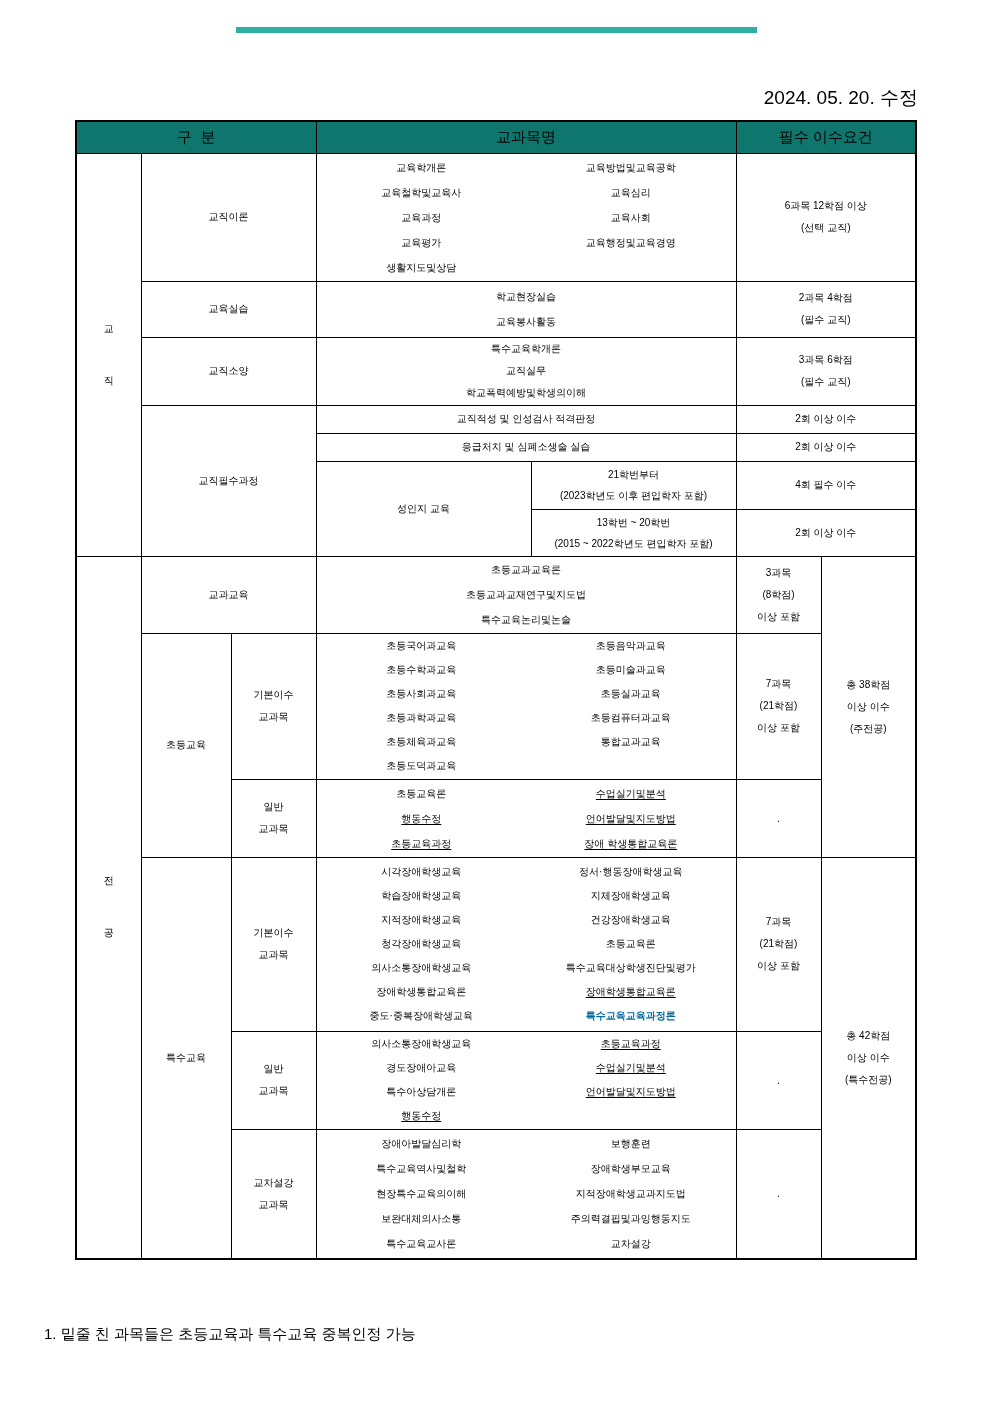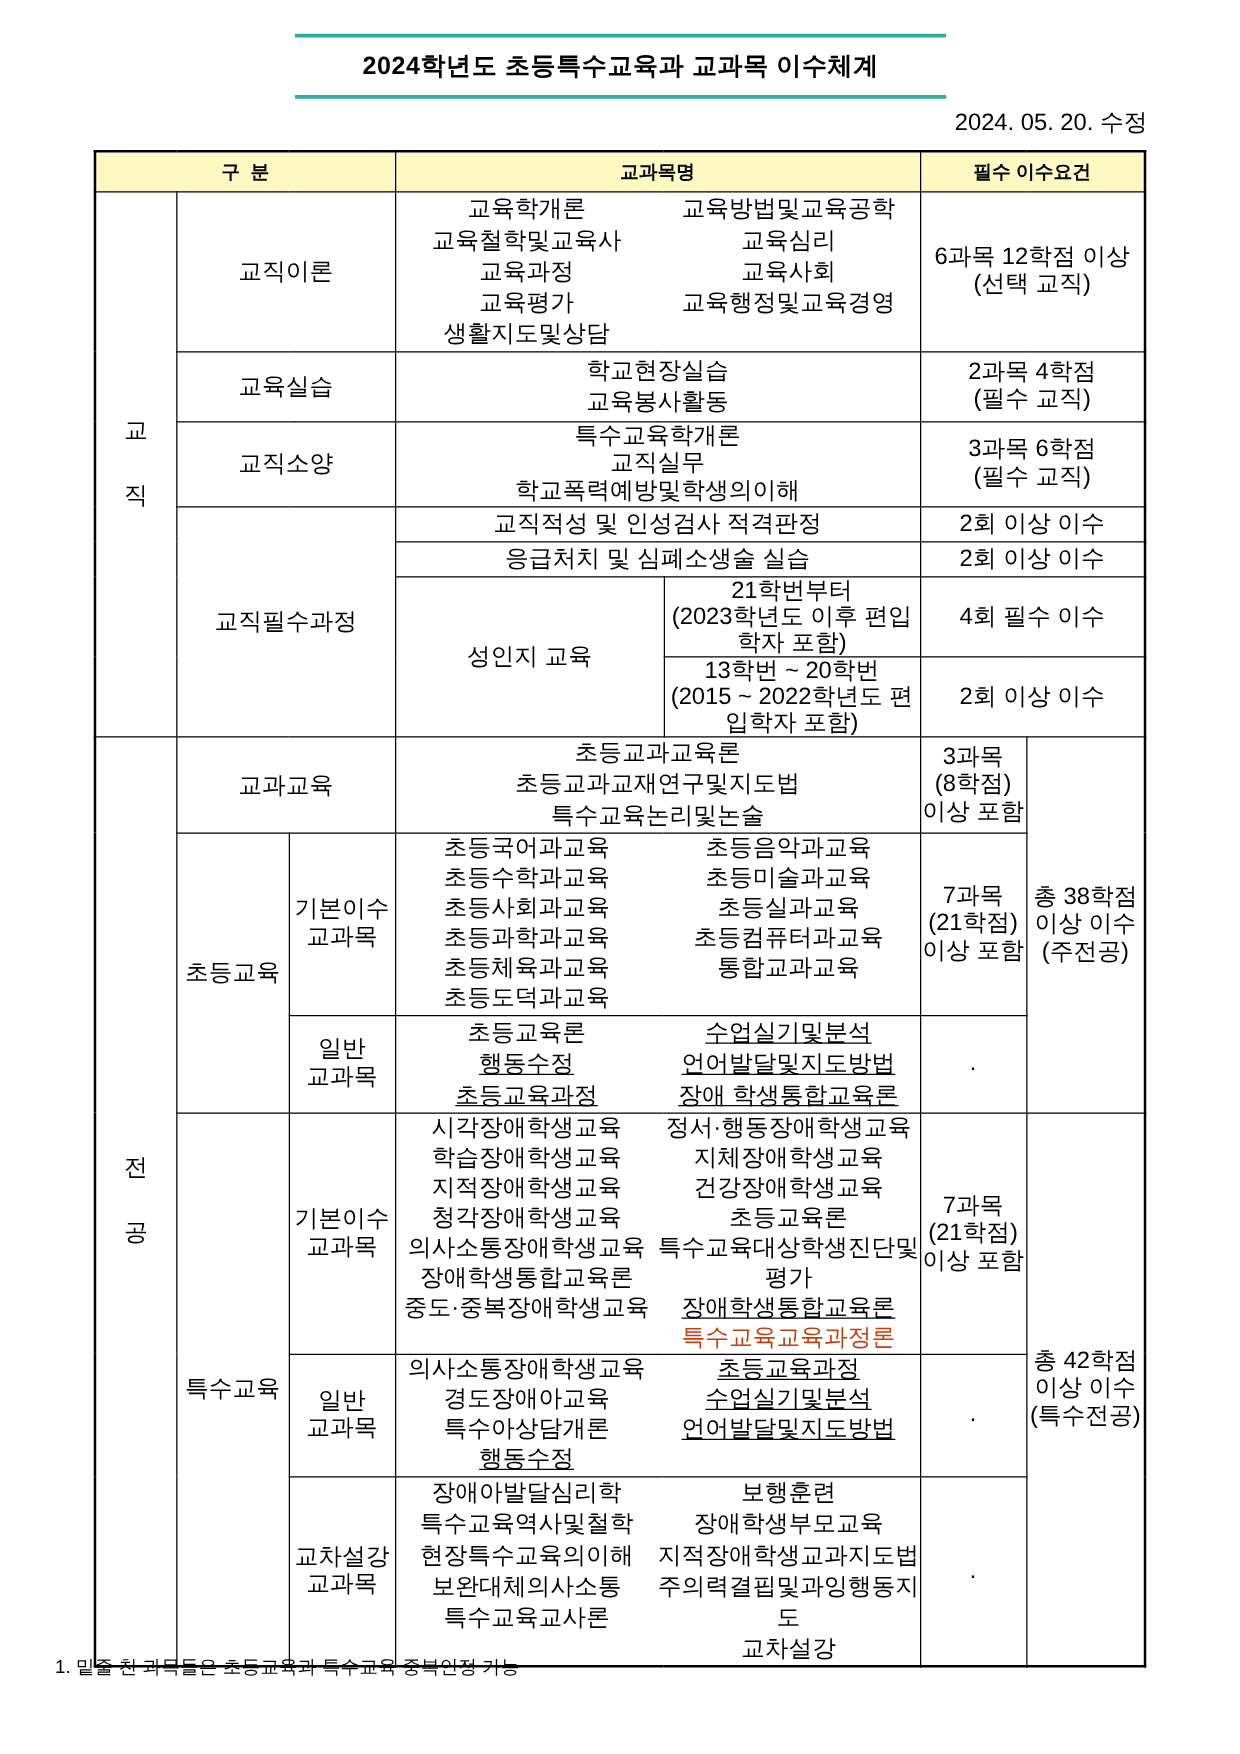--- a/index.html
+++ b/index.html
@@ -11,49 +11,48 @@
   .tline{border:0;border-top:3px solid #2faea4;height:0;margin:0;}
   .doc-title{font-size:20px;font-weight:bold;padding:9px 0 10px;letter-spacing:0.5px;white-space:pre;}
   .rev-date{position:absolute;right:74px;top:85px;font-size:19px;white-space:pre;}
 
   table.main{
     position:absolute;left:75px;top:120px;width:840px;
     border-collapse:collapse;table-layout:fixed;border:2px solid #000;
   }
   table.main td{
     border:1px solid #000;vertical-align:middle;text-align:center;
-    padding:0;font-size:19px;overflow:hidden;
+    padding:0;font-size:10px;overflow:hidden;
   }
-  tr.hd td{background:#fef9c3;font-weight:bold;font-size:15px;white-space:pre;}
+  tr.hd td{background:#0f766e;font-weight:normal;font-size:15px;white-space:pre;}
   .prel{white-space:pre-line;line-height:22px;}
   .vlabel{white-space:pre-line;line-height:52px;font-size:15px;}
   .clist div{line-height:25px;}
   .lh22 div{line-height:22px;}
   .lh24 div{line-height:24px;}
   .twocol{display:flex;align-items:flex-start;}
   .twocol > div{flex:1;}
   .u{text-decoration:underline;text-underline-offset:2px;}
-  .r{color:#c2410c;}
+  .r{color:#0369a1;font-weight:bold;}
   .small{font-size:13.5px;line-height:21px;}
   .dotcell{font-size:15px;}
 
   .rh-head{height:32px;}  .rh-theory{height:128px;} .rh-practice{height:56px;}
   .rh-soyang{height:68px;} .rh-apt{height:28px;}   .rh-cpr{height:28px;}
   .rh-g1{height:48px;}     .rh-g2{height:47px;}    .rh-gyogwa{height:77px;}
   .rh-chb{height:146px;}   .rh-chg{height:78px;}   .rh-tkb{height:174px;}
   .rh-tkg{height:98px;}    .rh-cross{height:130px;}
 
   .notes{position:absolute;left:44px;top:1261px;font-size:15px;line-height:29px;white-space:pre;}
 </style>
 </head>
 <body>
 
 <div class="titlewrap">
   <hr class="tline">
-  <div class="doc-title">2024학년도 초등특수교육과 교과목 이수체계</div>
   <hr class="tline">
 </div>
 
 <div class="rev-date">2024. 05. 20. 수정</div>
 
 <table class="main">
   <colgroup>
     <col style="width:65px">
       <col style="width:90px">
       <col style="width:85px">

